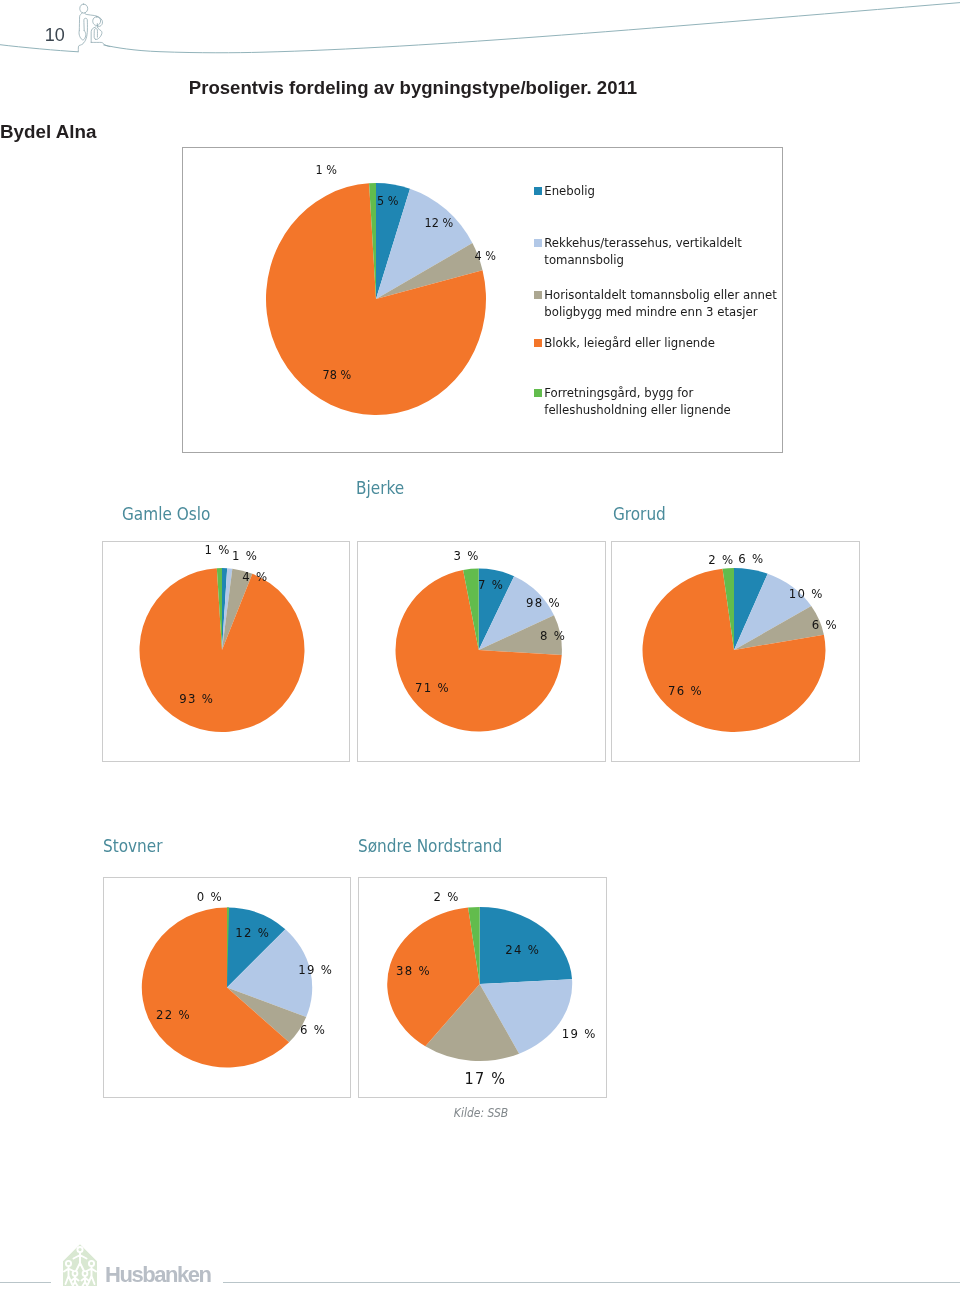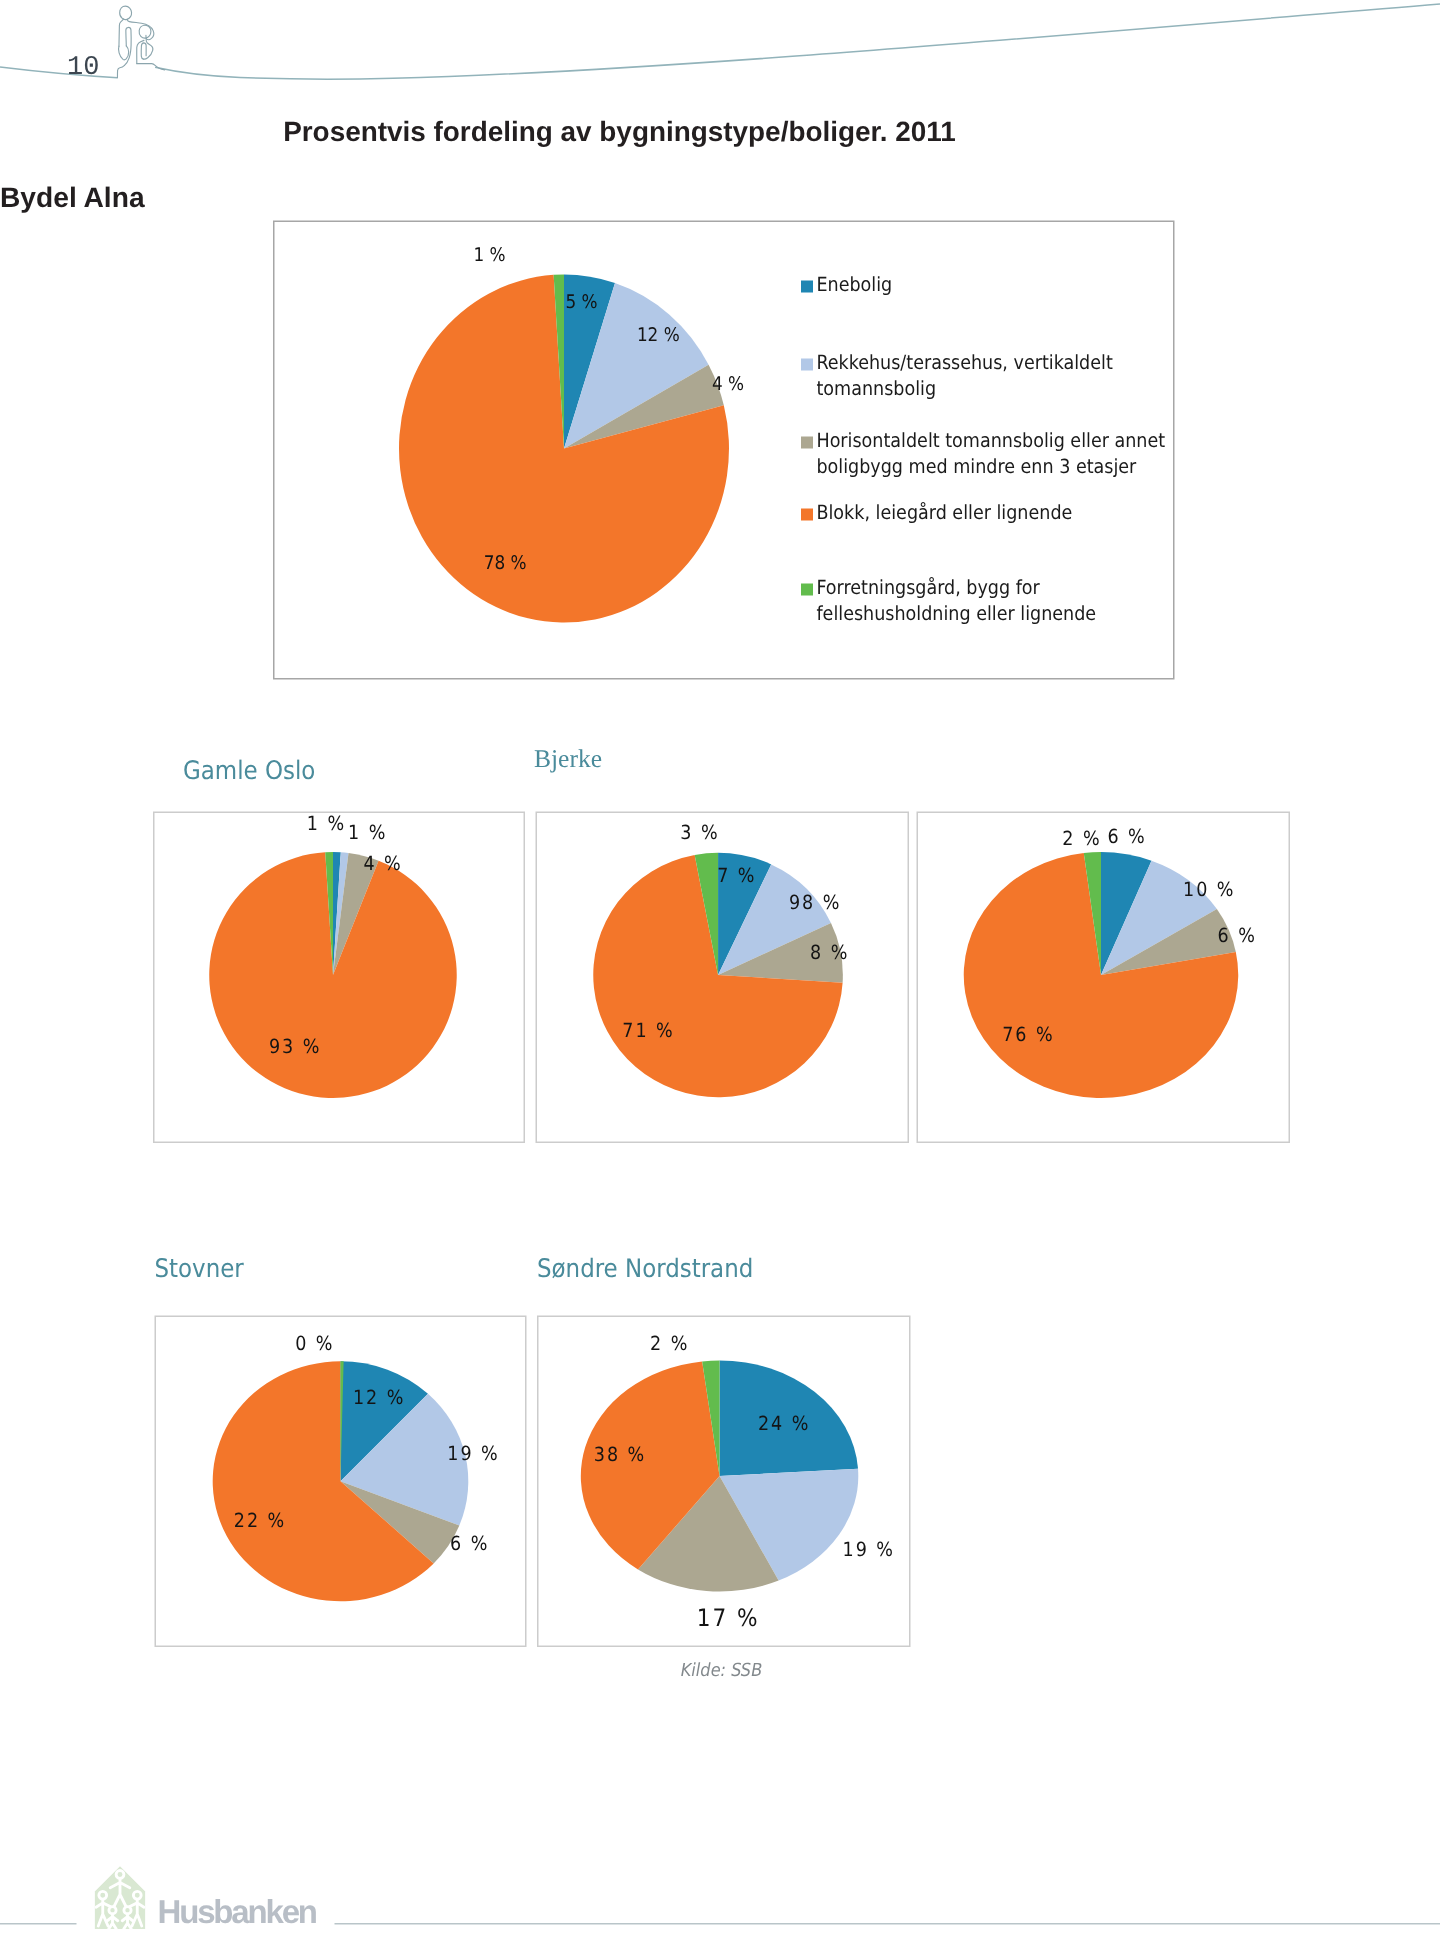--- a/index.html
+++ b/index.html
@@ -5,21 +5,21 @@
 <style>
   html,body{margin:0;padding:0;}
   body{width:960px;height:1289px;background:#ffffff;position:relative;overflow:hidden;
        font-family:"Liberation Sans",sans-serif;}
   .page{position:absolute;left:0;top:0;width:960px;height:1289px;}
   .abs{position:absolute;}
 
   
   #header-band{left:0;top:0;width:960px;height:70px;}
   #page-number{left:44.7px;top:25px;font-size:18px;color:#3c4650;
-      font-family:Liberation Mono, monospace;margin-top:10px;}
+      font-family:Liberation Sans, sans-serif;}
 
   
   #doc-title{left:0;top:76.5px;width:826px;text-align:center;
       font-size:18.6px;font-weight:bold;color:#231f20;}
   #main-chart-title{left:0;top:121px;width:960px;
       font-size:18.8px;font-weight:bold;color:#231f20;}
 
   
   .chart-frame{border:1px solid #a6a6a6;background:#fff;box-sizing:border-box;}
   #main-chart-frame{left:182px;top:147px;width:601px;height:306px;}
@@ -154,21 +154,22 @@
         <span class="legend-text">Blokk, leiegård eller lignende</span>
       </div>
       <div class="legend-row" style="top: 201.8px;">
         <span class="legend-swatch" style="background: rgb(98, 188, 77);"></span>
         <span class="legend-text">Forretningsgård, bygg for
 felleshusholdning eller lignende</span>
       </div>
     </div>
 
   <div class="abs sub-title" style="left:122px;top:503.5px;width:248px;">Gamle Oslo</div>
-  <div class="abs sub-title" style="left:356px;top:496px;width:248px;font-family:Liberation Serif, serif;">Bjerke</div>
+  <div class="abs sub-title" style="left:356px;top:478px;width:248px;">Bjerke</div>
+  <div class="abs sub-title" style="left:613px;top:503.5px;width:248px;">Grorud</div>
 
   <div class="abs sub-frame" style="left:102px;top:541px;width:248px;height:221px;"></div>
   <div class="abs sub-frame" style="left:357px;top:541px;width:249px;height:221px;"></div>
   <div class="abs sub-frame" style="left:611px;top:541px;width:249px;height:221px;"></div>
 
   <div class="abs sub-title" style="left:103px;top:836px;width:248px;">Stovner</div>
   <div class="abs sub-title" style="left:358px;top:836px;width:248px;">Søndre Nordstrand</div>
 
   <div class="abs sub-frame" style="left:103px;top:877px;width:248px;height:221px;"></div>
   <div class="abs sub-frame" style="left:358px;top:877px;width:249px;height:221px;"></div>

